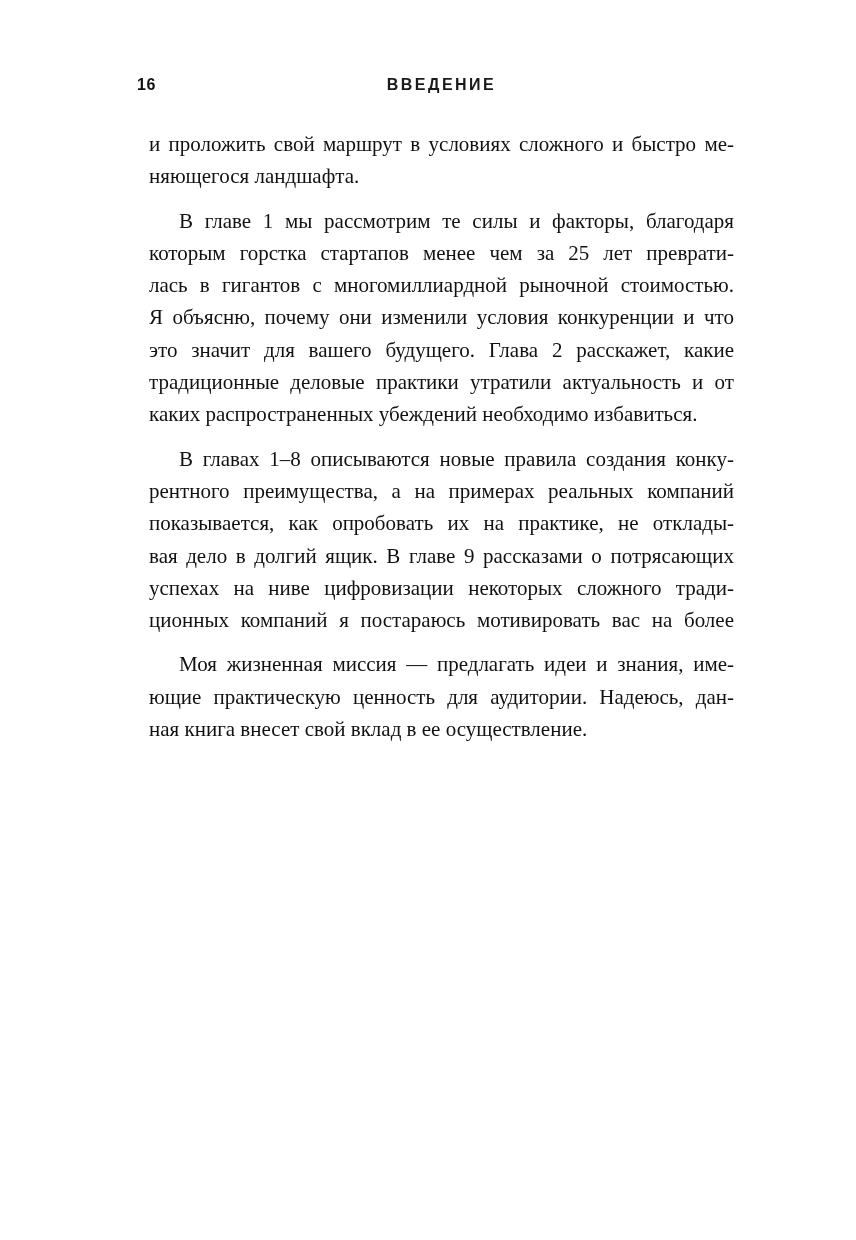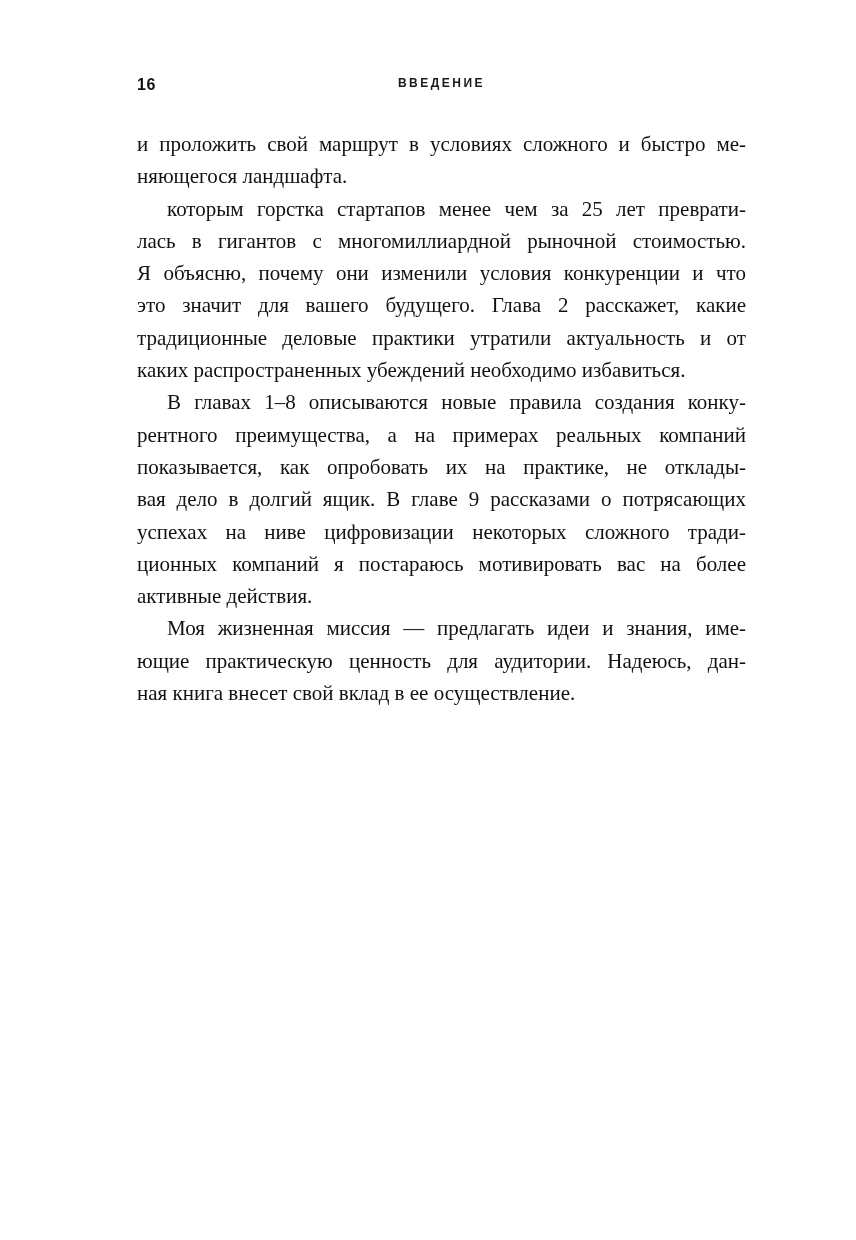--- a/index.html
+++ b/index.html
@@ -32,30 +32,30 @@
     top: 0;
     font-family: "Liberation Sans", sans-serif;
     font-weight: bold;
     font-size: 16px;
     letter-spacing: 0.5px;
   }
   .running-header {
     text-align: center;
     font-family: "Liberation Sans", sans-serif;
     font-weight: bold;
-    font-size: 12px;
+    font-size: 16px;
     letter-spacing: 2.5px;
     color: #1a1a1a;
   }
   .body-text {
     font-size: 21px;
     line-height: 32.3px;
   }
   .para {
-    margin: 0;
+    margin: 12px;
     padding: 0;
   }
   .para.indent .line:first-child {
     text-indent: 30px;
   }
   .line {
     text-align: justify;
     text-align-last: justify;
     white-space: normal;
   }
@@ -70,35 +70,35 @@
   <div class="header-row">
     <span class="page-number">16</span>
     <div class="running-header">ВВЕДЕНИЕ</div>
   </div>
   <div class="body-text">
       <div class="para">
         <div class="line">и проложить свой маршрут в условиях сложного и быстро ме-</div>
         <div class="line last">няющегося ландшафта.</div>
       </div>
       <div class="para indent">
+        <div class="line">В главе 1 мы рассмотрим те силы и факторы, благодаря</div>
         <div class="line">которым горстка стартапов менее чем за 25 лет преврати-</div>
         <div class="line">лась в гигантов с многомиллиардной рыночной стоимостью.</div>
         <div class="line">Я объясню, почему они изменили условия конкуренции и что</div>
         <div class="line">это значит для вашего будущего. Глава 2 расскажет, какие</div>
         <div class="line">традиционные деловые практики утратили актуальность и от</div>
         <div class="line last">каких распространенных убеждений необходимо избавиться.</div>
       </div>
       <div class="para indent">
         <div class="line">В главах 1–8 описываются новые правила создания конку-</div>
         <div class="line">рентного преимущества, а на примерах реальных компаний</div>
         <div class="line">показывается, как опробовать их на практике, не отклады-</div>
         <div class="line">вая дело в долгий ящик. В главе 9 рассказами о потрясающих</div>
         <div class="line">успехах на ниве цифровизации некоторых сложного тради-</div>
         <div class="line">ционных компаний я постараюсь мотивировать вас на более</div>
-        <div class="line last">активные действия.</div>
       </div>
       <div class="para indent">
         <div class="line">Моя жизненная миссия — предлагать идеи и знания, име-</div>
         <div class="line">ющие практическую ценность для аудитории. Надеюсь, дан-</div>
         <div class="line last">ная книга внесет свой вклад в ее осуществление.</div>
       </div>
     </div>
 </div>
 
 </body></html>

